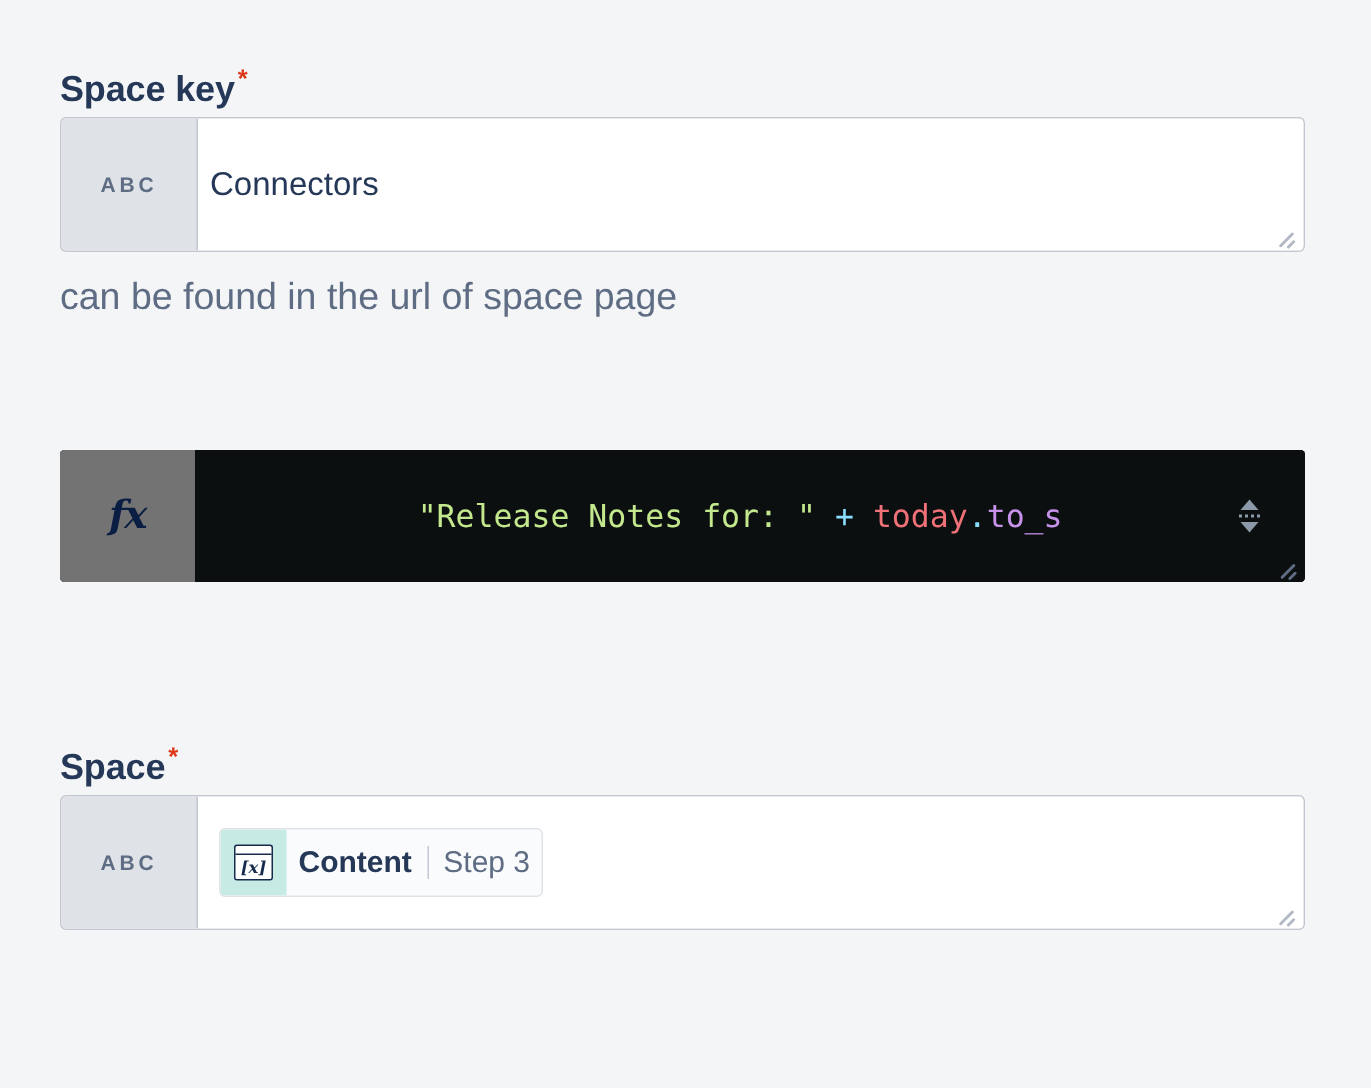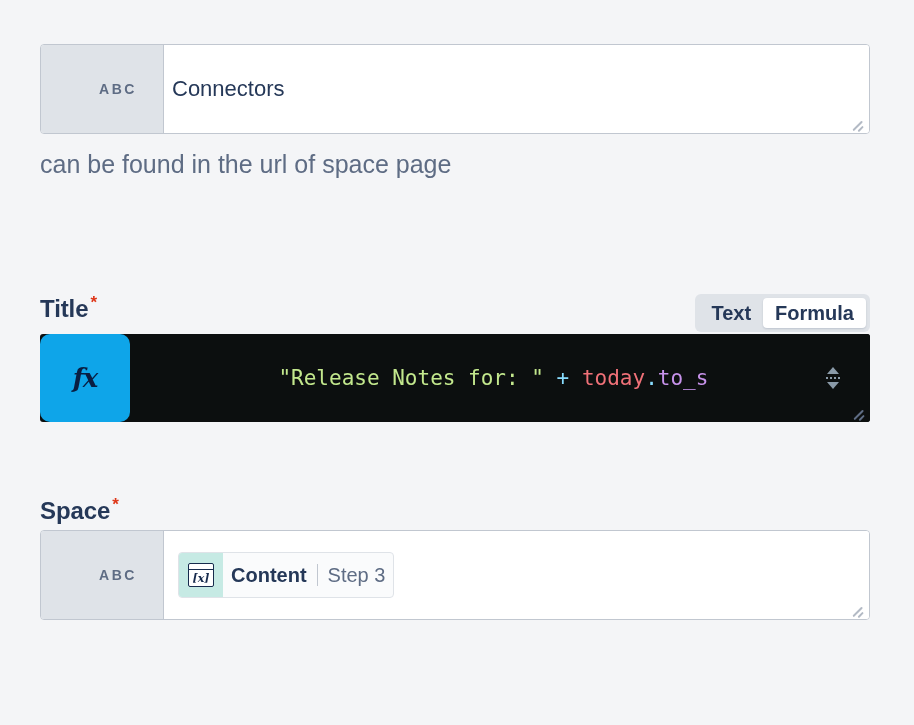--- a/index.html
+++ b/index.html
@@ -71,21 +71,20 @@
     background: #dfe3e8;
     border-right: 1px solid #c1c7d0;
     display: flex;
     align-items: center;
     justify-content: center;
     color: #5e6c84;
     font-size: 14px;
     font-weight: bold;
     letter-spacing: 2.5px;
     user-select: none;
-    padding-left: 32px;
   }
 
   .input-area {
     flex: 1 1 auto;
     background: #ffffff;
     display: flex;
     align-items: center;
     padding: 0 8px;
     position: relative;
     font-size: 22px;
@@ -160,26 +159,25 @@
     height: 88px;
     border-radius: 3px;
     overflow: hidden;
     background: #0c0f0f;
     position: relative;
     margin-top: 6px;
   }
   .fx-prefix {
     width: 90px;
     flex: 0 0 90px;
-    background: #0ea5e9;
+    background: #737373;
     display: flex;
     align-items: center;
     justify-content: center;
     user-select: none;
-    border-radius: 10px;
   }
   .fx-glyph {
     font-family: "DejaVu Serif", serif;
     font-style: italic;
     font-weight: bold;
     font-size: 26px;
     color: #091e42;
     letter-spacing: -1px;
   }
   .code-area {
@@ -311,46 +309,41 @@
     padding: 0 14px;
     position: relative;
   }
 </style>
 </head>
 <body>
 
 <div class="page">
 
   <div class="field field-space">
+    <div class="label-row">
+      <div class="field-label">
+        <span>Space key</span><span class="req-star">*</span>
+      </div>
+    </div>
 
     <div class="input-shell tall">
       <div class="prefix">ABC</div>
       <div class="input-area">
         <span class="input-value">Connectors</span>
         <span class="resize-grip">
           <i class="l1"></i>
             <i class="l2"></i>
         </span>
       </div>
     </div>
 
     <div class="help-text">can be found in the url of space page</div>
   </div>
 
   <div class="field field-title">
-    <div class="label-row">
-      <div class="field-label">
-        <span>Title</span><span class="req-star">*</span>
-      </div>
-
-      <div class="segmented">
-        <div class="seg-opt">Text</div>
-        <div class="seg-opt active">Formula</div>
-      </div>
-    </div>
 
     <div class="formula-shell">
       <div class="fx-prefix">
         <span class="fx-glyph">fx</span>
       </div>
       <div class="code-area">
         <span class="code-line">
           <span class="tok-string">"Release Notes for: "</span><span class="tok-string"> </span><span class="tok-op">+</span><span class="tok-string"> </span><span class="tok-var">today</span><span class="tok-dot">.</span><span class="tok-method">to_s</span>
         </span>
 

